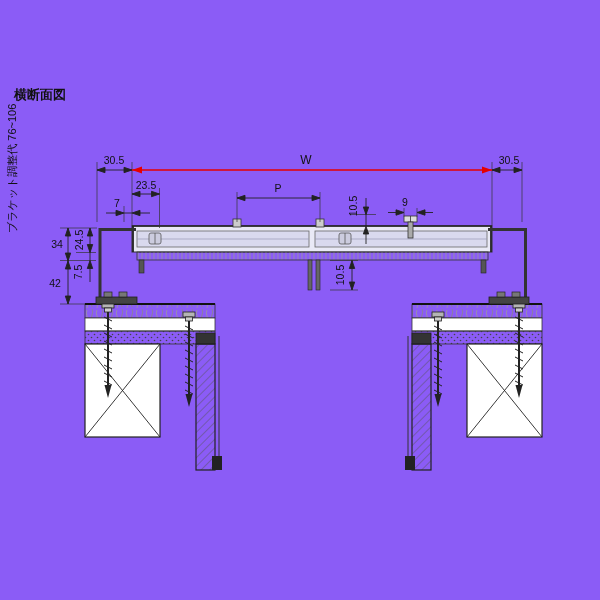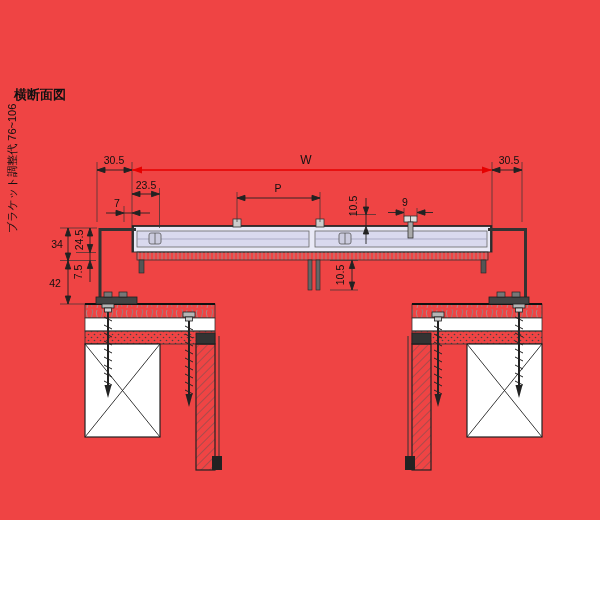--- a/index.html
+++ b/index.html
@@ -1,16 +1,16 @@
 <!DOCTYPE html>
 <html><head>
 <meta charset="utf-8">
 <style>
   html,body{margin:0;padding:0;background:#fff;}
-  .page{position:relative;width:600px;height:520px;background:#ef4444;overflow:hidden;
+  .page{position:relative;width:600px;height:600px;background:#8b5cf6;overflow:hidden;
         font-family:"Liberation Sans", sans-serif;}
   svg{position:absolute;left:0;top:0;}
   svg text{font-family:"Liberation Sans","DejaVu Sans",sans-serif;fill:#111;}
   .dim{font-size:10.5px;}
   .dim-big{font-size:12px;}
   .title{font-size:13px;font-weight:bold;}
   .side{font-size:11px;}
 </style>
 </head>
 <body>

